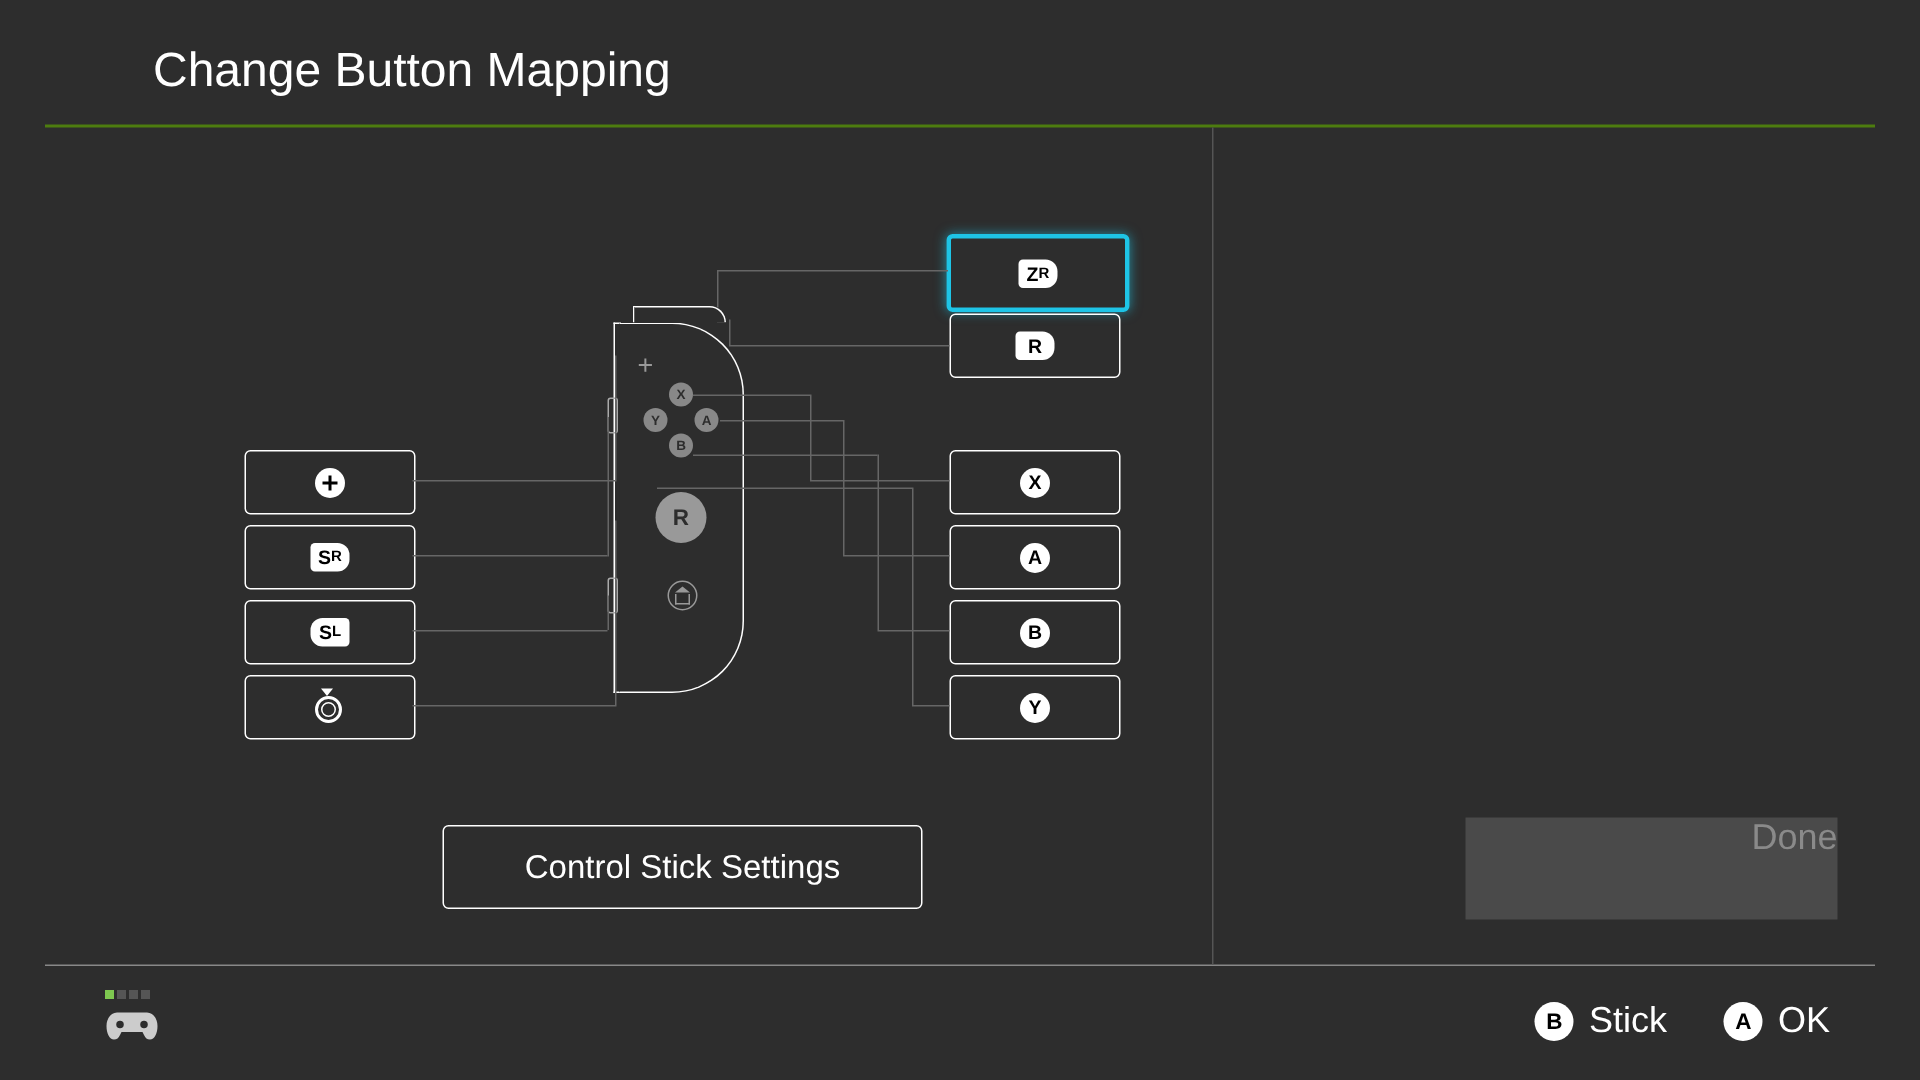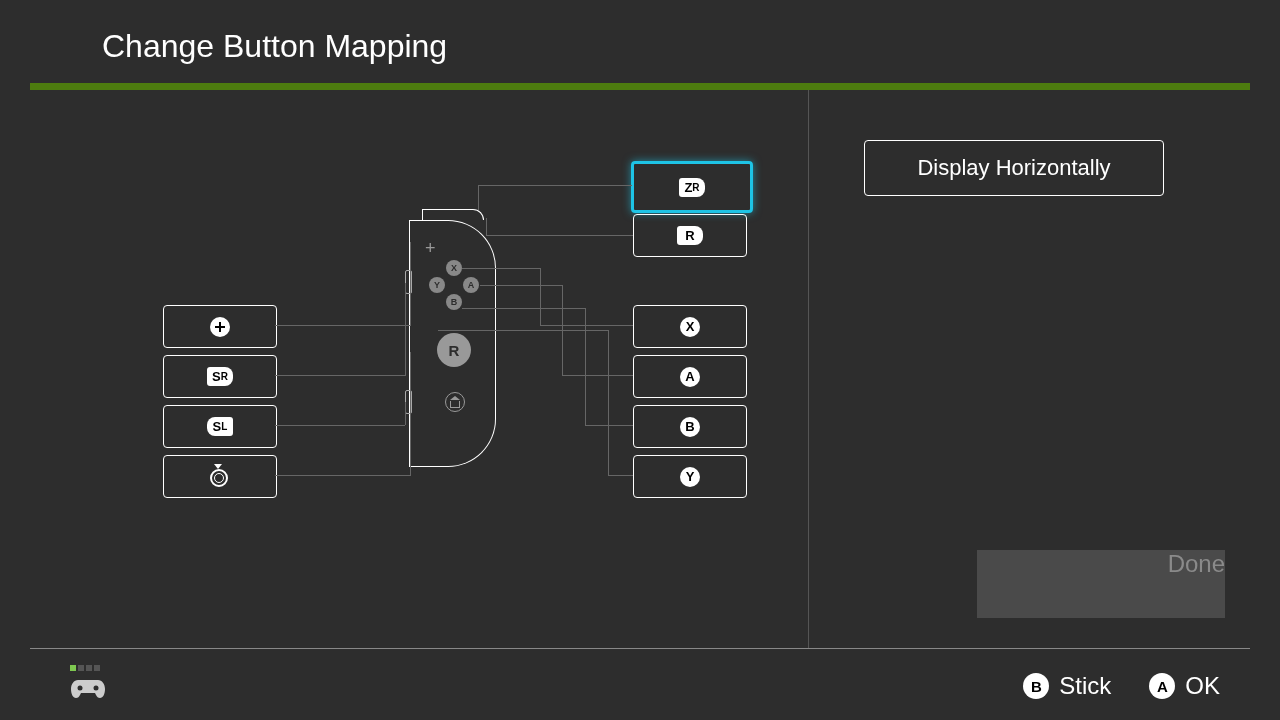--- a/index.html
+++ b/index.html
@@ -1,16 +1,16 @@
 <!DOCTYPE html>
 <html><head>
 <meta charset="utf-8">
 <style>
   html,body{margin:0;padding:0;width:1280px;height:720px;background:#2d2d2d;color:#fff;font-family:-apple-system,BlinkMacSystemFont,"Segoe UI",Arial,sans-serif;overflow:hidden;}
-  .header{padding:28px 0 18px 72px;border-bottom:7px solid #4d7c0f;margin:0 30px;}
+  .header{padding:28px 0 18px 72px;border-bottom:2px solid #4d7c0f;margin:0 30px;}
   .title{font-size:32px;font-weight:300;color:#fff;}
   .main{display:flex;height:558px;}
   .left{flex:1;position:relative;}
   .right{width:361px;border-left:1px solid #555;padding:50px 55px 0 55px;position:relative;}
   .btn{border:1.5px solid #fff;border-radius:4px;background:transparent;color:#fff;display:flex;align-items:center;justify-content:center;box-sizing:border-box;}
   .btn-wide{width:300px;height:56px;font-size:22px;font-weight:300;}
   .btn-done{width:248px;height:68px;font-size:24px;font-weight:300;border:none;background:#4a4a4a;color:#8a8a8a;position:absolute;right:55px;bottom:30px;text-align:right;}
   .map-btn{width:112px;height:41px;border:1.5px solid #fff;border-radius:4px;position:absolute;display:flex;align-items:center;justify-content:center;}
   .map-btn.selected{border:3px solid #1ec4e6;box-shadow:0 0 8px rgba(30,196,230,0.6);width:116px;height:46px;}
   .pill{background:#fff;color:#000;font-size:13px;font-weight:700;padding:2px 5px;border-radius:4px;display:inline-flex;align-items:center;justify-content:center;min-width:16px;}
@@ -136,26 +136,26 @@
     <div class="line lh" style="left:480px;top:195px;width:82px;"></div>
 
     <div class="line lh" style="left:585px;top:335px;width:48px;"></div>
     <div class="line lv" style="left:585px;top:218px;height:117px;"></div>
     <div class="line lh" style="left:462px;top:218px;width:123px;"></div>
 
     <div class="line lh" style="left:608px;top:385px;width:25px;"></div>
     <div class="line lv" style="left:608px;top:240px;height:145px;"></div>
     <div class="line lh" style="left:438px;top:240px;width:170px;"></div>
 
+    <div class="btn btn-wide control-stick">
+      <span>Control Stick Settings</span>
+    </div>
   </div>
 
   <div class="right">
-    <div class="btn btn-wide" style="width:300px;">
-      <span>Display Horizontally</span>
-    </div>
     <div class="btn-done">
       <span>Done</span>
     </div>
   </div>
 
 </div>
 
 <div class="footer">
   <div class="footer-left">
     <div class="dots">

